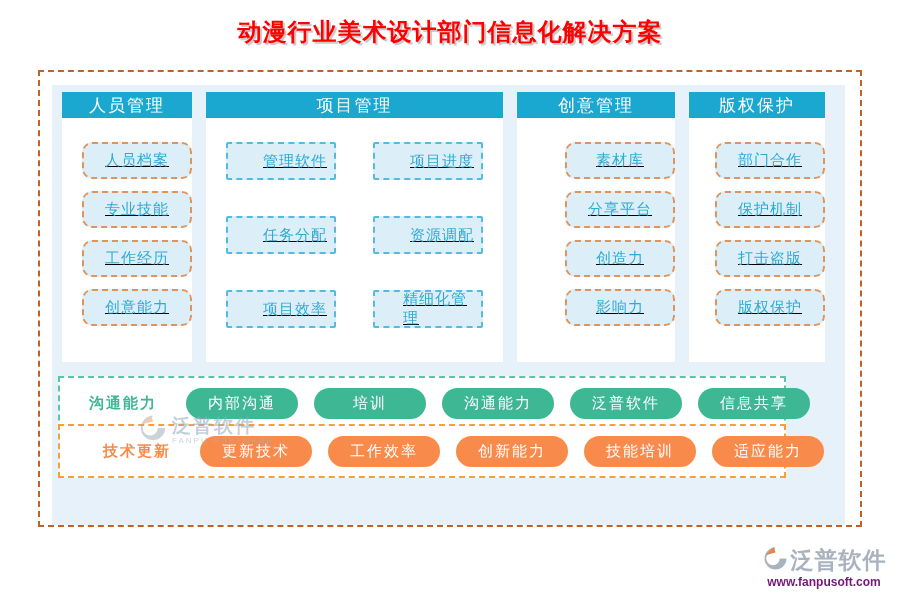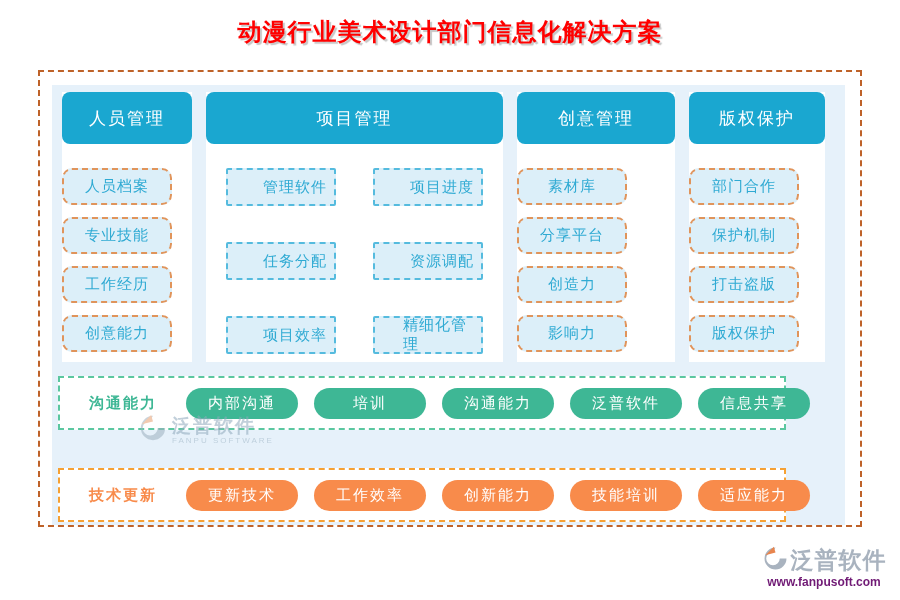--- a/index.html
+++ b/index.html
@@ -13,38 +13,38 @@
   .outer { position:absolute; left:38px; top:70px; width:824px; height:457px;
            border:2px dashed var(--outer-border,#be6229); }
   .panel { position:absolute; left:52px; top:85px; width:793px; height:440px;
            background:var(--panel-blue,#e6f1fa); }
 
   .col { position:absolute; top:92px; height:270px; background:#fff; }
   .col1 { left:62px;  width:130px; }
   .col2 { left:206px; width:297px; }
   .col3 { left:517px; width:158px; }
   .col4 { left:689px; width:136px; }
-  .col-h { height:52px; background:var(--header-blue,#1aa7d0); color:#fff;
+  .col-h { height:26px; background:var(--header-blue,#1aa7d0); color:#fff;
            font-size:17px; letter-spacing:2px;
-           display:flex; align-items:center; justify-content:center;border-radius:8px; }
-  .col-b { padding-top:24px; display:flex; flex-direction:column; align-items:flex-start; gap:12px; }
+           display:flex; align-items:center; justify-content:center; }
+  .col-b { padding-top:24px; display:flex; flex-direction:column; align-items:flex-end; gap:12px;text-decoration:underline; }
 
   .node { height:37px; display:flex; align-items:center; justify-content:center;
           font-size:15px; letter-spacing:1px; color:var(--item-text,#2faad3);
           background:var(--item-bg,#dceff9); }
   .rounded { width:110px; border:2px dashed var(--item-border-orange,#e0945b); border-radius:10px; }
   .square  { width:110px; height:38px; border:2px dashed var(--item-border-blue,#55bbde); border-radius:2px;padding-left:28px; }
 
   .col2-b { padding:24px 20px 0; display:block; }
   .row2 { display:flex; justify-content:space-between; margin-bottom:36px; }
 
   .band { position:absolute; left:58px; width:728px; height:54px; background:#fff;
           display:flex; align-items:center; }
   .band-green  { top:376px; border:2px dashed var(--green-border,#5bc7a0); }
-  .band-orange { top:468px; border:2px dashed var(--orange-border,#f6a133); }
+  .band-orange { top:424px; border:2px dashed var(--orange-border,#f6a133);padding-left:14px; }
   .band-label { flex:0 0 126px; text-align:center; font-size:15px; letter-spacing:2px; font-weight:bold; }
   .band-green  .band-label { color:var(--green,#3eb795); }
   .band-orange .band-label { color:var(--orange,#f88b4b); }
   .pills { display:flex; gap:16px; }
   .pill { width:112px; height:31px; border-radius:16px; color:#fff; font-size:15px;
           letter-spacing:2px; display:flex; align-items:center; justify-content:center; }
   .band-green  .pill { background:var(--green,#3eb795); }
   .band-orange .pill { background:var(--orange,#f88b4b); }
 
   .watermark { position:absolute; left:138px; top:413px; display:flex; align-items:center;

